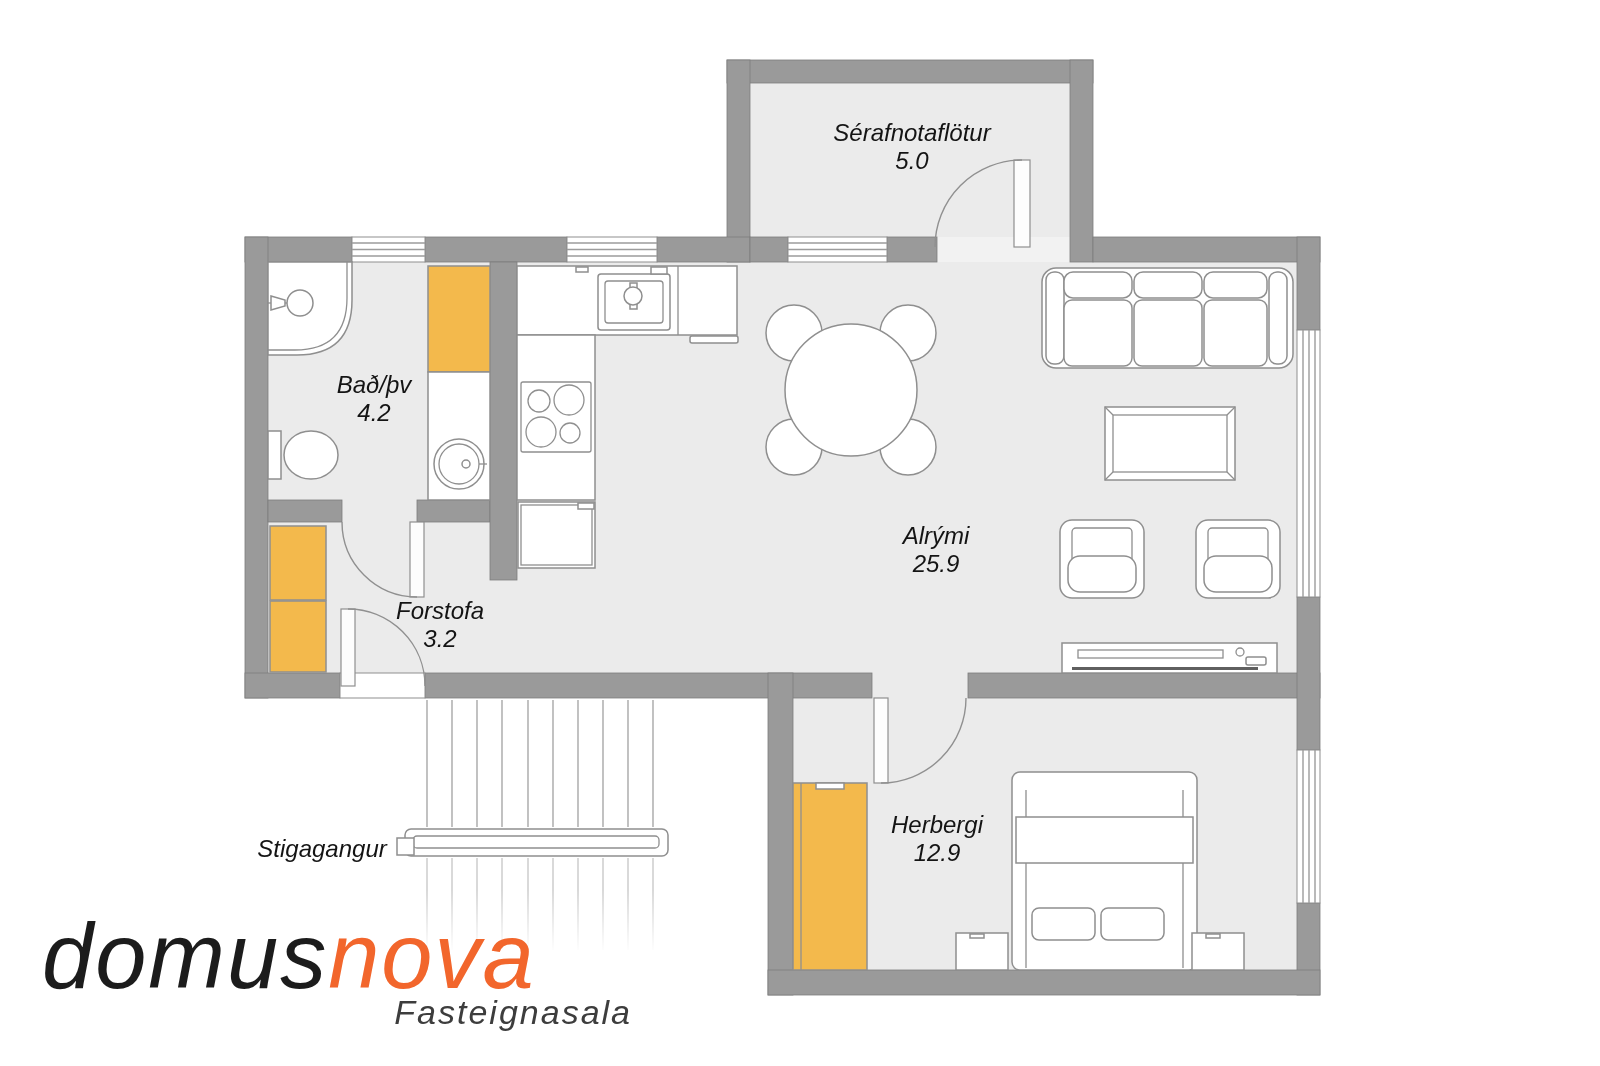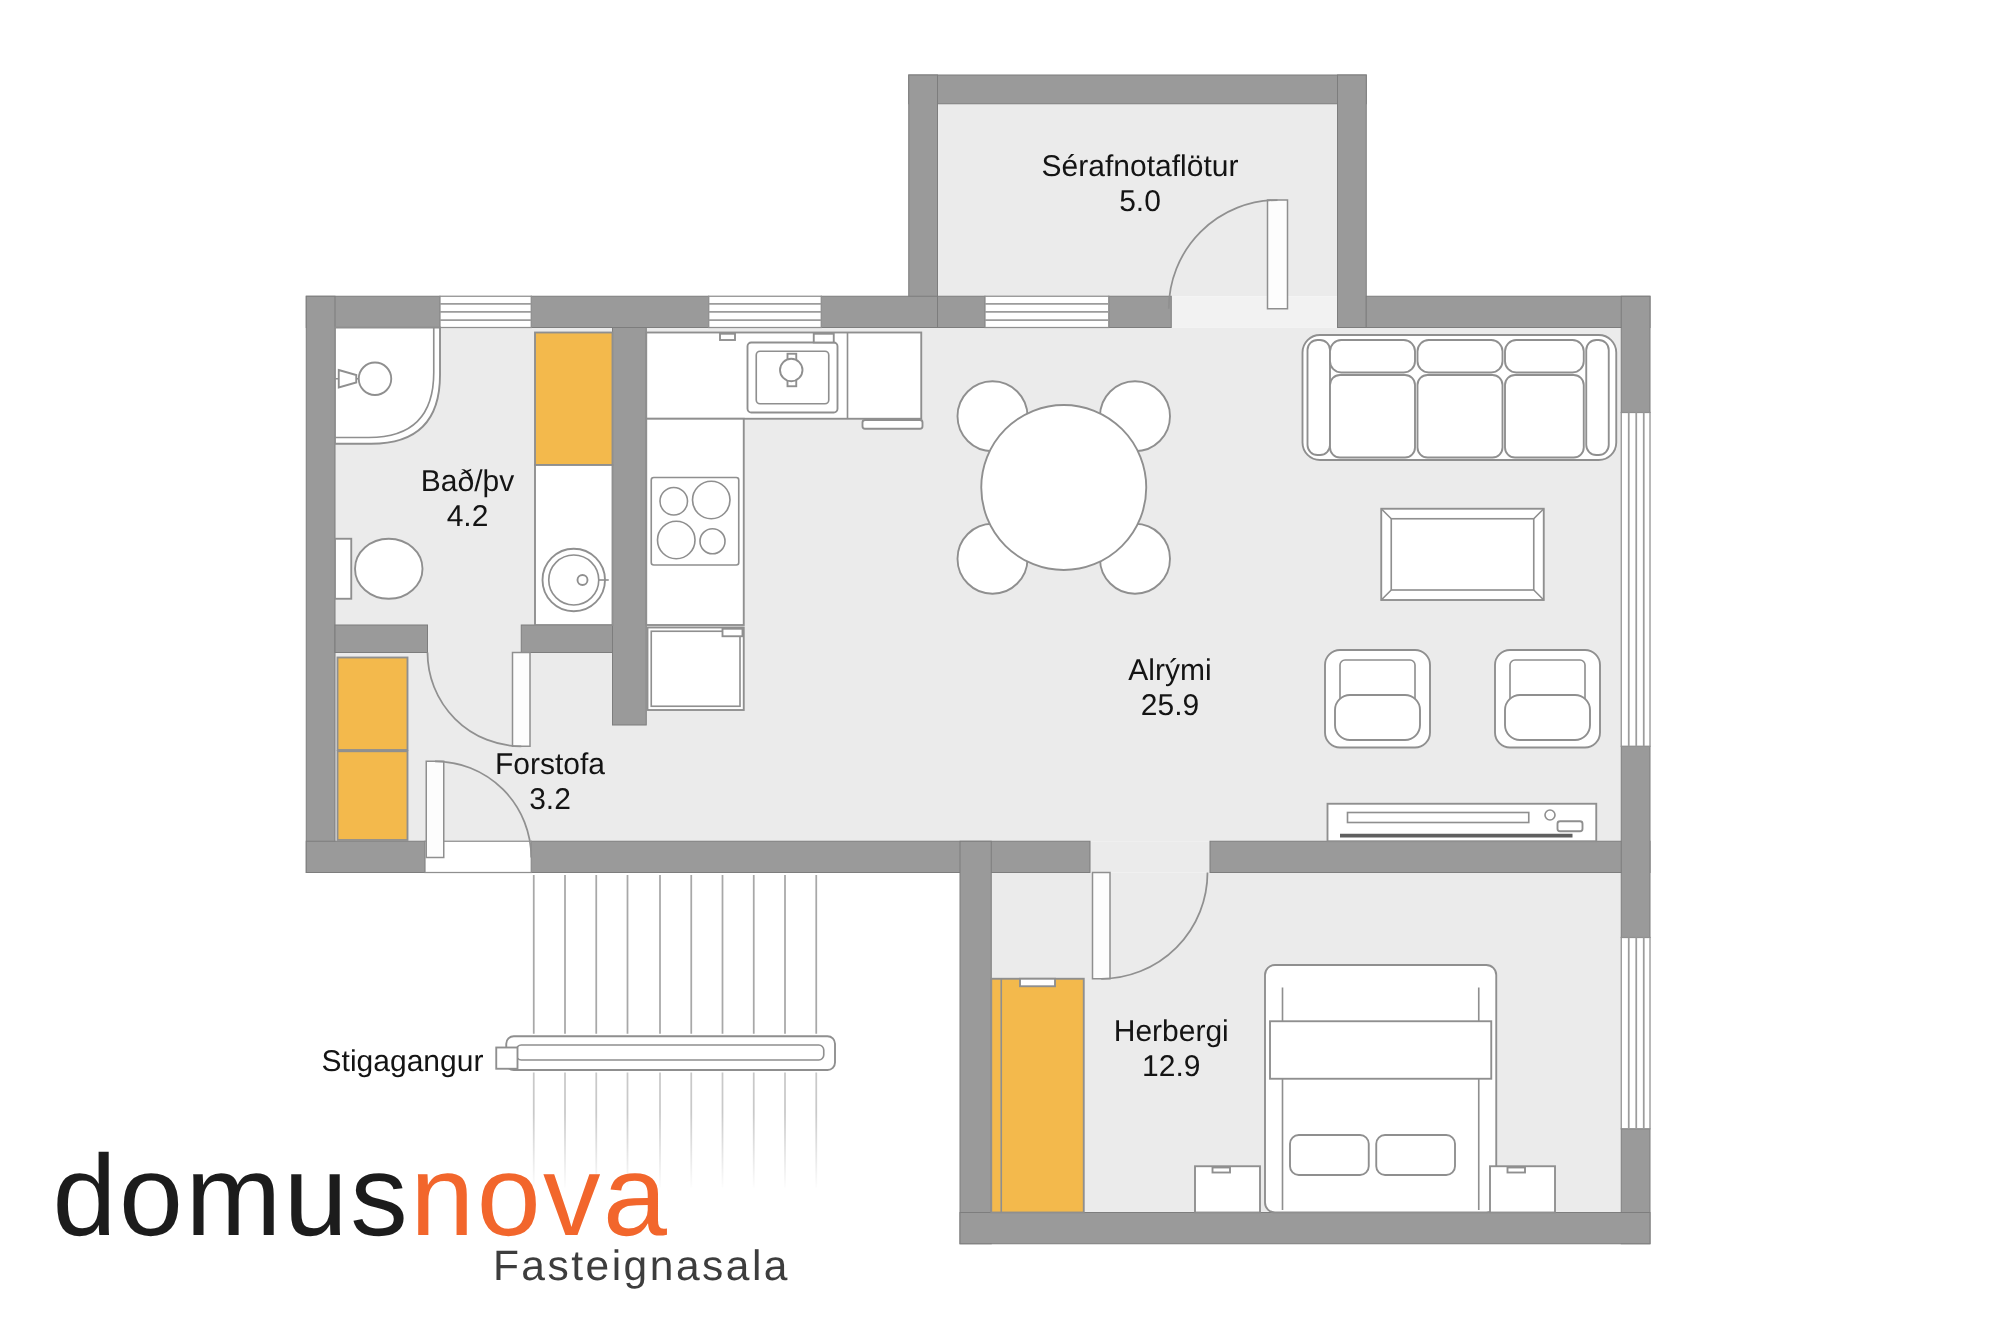--- a/index.html
+++ b/index.html
@@ -1,17 +1,17 @@
 <!DOCTYPE html>
 <html style="--wall: #9a9a9a; --floor: #ebebeb; --cabinet: #f3b94c;"><head>
 <meta charset="utf-8">
 <style>
   html,body{margin:0;padding:0;background:#fff;}
   .canvas{position:relative;width:1569px;height:1066px;background:#fff;overflow:hidden;
-          font-family:"Liberation Sans",sans-serif;}
+          font-family:"Liberation Sans",sans-serif;font-style:italic;}
   svg{position:absolute;left:0;top:0;}
   svg text{font-family:"Liberation Sans",sans-serif;}
   .wall{fill:var(--wall);stroke:#7d7d7d;stroke-width:0.8;}
   .floor{fill:var(--floor);}
   .floor-light{fill:#f2f2f2;}
   .fx{fill:#ffffff;stroke:#8f8f8f;stroke-width:1.5;}
   .fxline{fill:none;stroke:#8f8f8f;stroke-width:1.3;}
   .cab{fill:var(--cabinet);stroke:#8f8f8f;stroke-width:1.5;}
   .winband{fill:#ffffff;stroke:#8f8f8f;stroke-width:1;}
   .winline{fill:none;stroke:#9c9c9c;stroke-width:1.4;}

